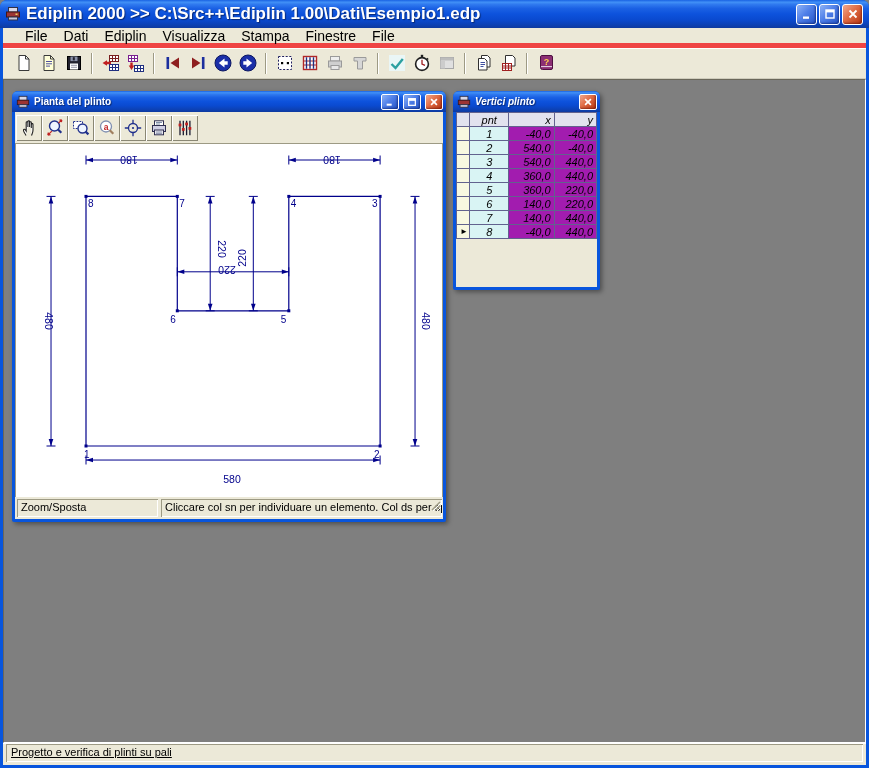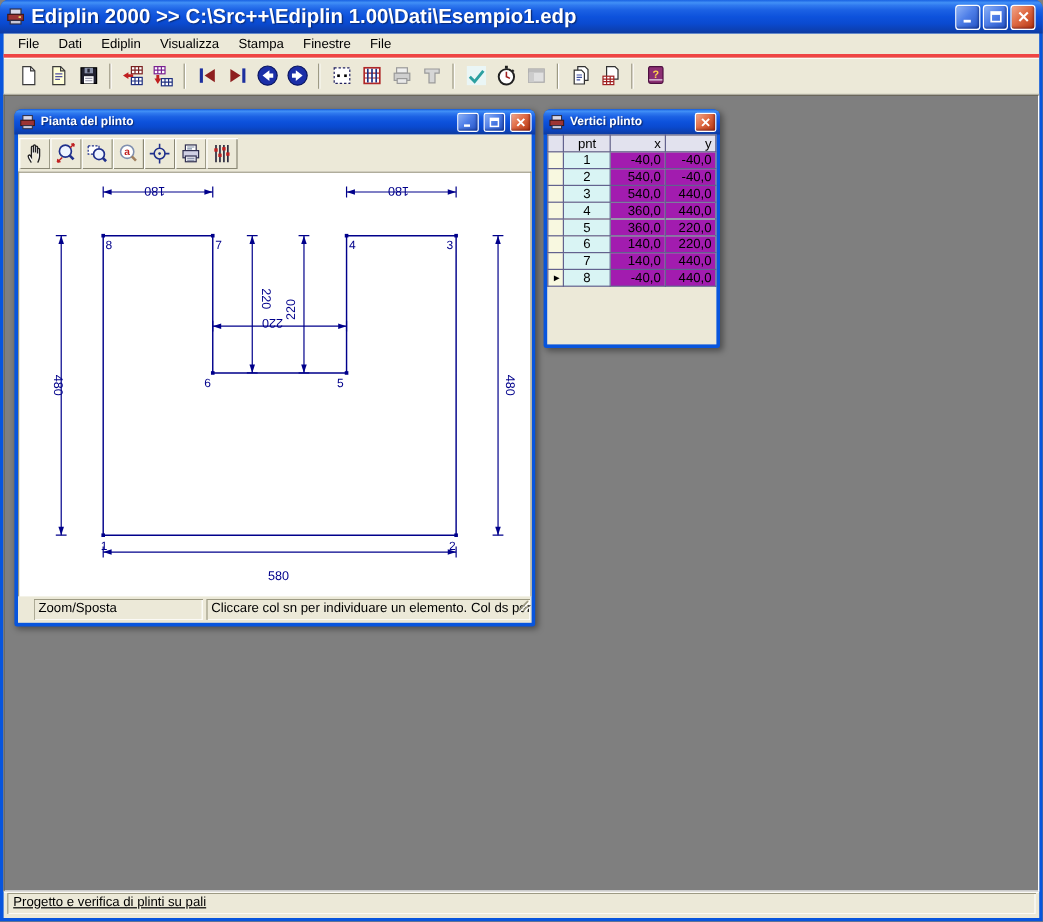--- a/index.html
+++ b/index.html
@@ -20,22 +20,22 @@
   .wbtn { width:21px; height:21px; border:1px solid #fff; border-radius:3px;
           display:flex; align-items:center; justify-content:center; }
   .wbtn.blue { background:linear-gradient(135deg,#8fb4f7 0%,#4f7fe8 45%,#2857c8 95%);
                box-shadow:inset -1px -1px 2px rgba(0,20,90,.55); }
   .wbtn.red  { background:linear-gradient(135deg,#f2a98e 0%,#e06b44 45%,#b93a16 95%);
                box-shadow:inset -1px -1px 2px rgba(90,10,0,.55); }
 
   
   .app-body { flex:1; margin:0 3px 3px 3px; display:flex; flex-direction:column;
               background:#ECE9D8; min-height:0; }
-  .menubar { height:20px; flex:0 0 20px; display:flex; align-items:center; padding-left:4px;
-             font-size:11px; border-bottom:3px solid #ef4444; }
+  .menubar { height:20px; flex:0 0 20px; display:flex; align-items:center; padding-left:14px;
+             font-size:14px; border-bottom:5px solid #ef4444; }
   .menu-item { padding:3px 8px; color:#000; }
   .toolbar { height:31px; flex:0 0 31px; display:flex; align-items:center; padding-left:8px;
              box-shadow:inset 0 1px 0 #fff; border-bottom:1px solid #cfccbc; }
   .tb-btn { width:25px; height:25px; display:flex; align-items:center; justify-content:center; }
   .sep { width:2px; height:21px; border-left:1px solid #9d9a84; border-right:1px solid #fff; margin:0 5px; }
 
   .mdi { flex:1; position:relative; background:#7f7f7f; overflow:hidden;
          border:1px solid; border-color:#6a675a #fff #fff #6a675a; }
 
   .statusbar { height:22px; flex:0 0 22px; display:flex; align-items:flex-start; padding:1px 3px;
@@ -48,27 +48,27 @@
            padding:0 3px 3px 3px; box-shadow:2px 2px 5px rgba(0,0,0,.4); }
   .child-tb { height:21px; display:flex; align-items:center; gap:4px; margin:0 -3px;
               padding:0 3px 0 4px; border-radius:6px 6px 0 0; }
   .child-title { color:#fff; font-size:10px; font-weight:bold; text-shadow:1px 1px 1px #0a2a74;
                  flex:1; white-space:nowrap; }
   .cwbtn { width:18px; height:16px; border:1px solid #fff; border-radius:2px;
            display:flex; align-items:center; justify-content:center; }
   .child-content { background:#ECE9D8; height:calc(100% - 21px); display:flex; flex-direction:column; }
 
   .pianta  { left:8px;  top:11px; width:434px; height:431px; }
-  .vertici { left:449px; top:11px; width:147px; height:199px; }
+  .vertici { left:449px; top:11px; width:147px; height:199px;font-style:italic; }
 
   .draw-toolbar { height:31px; flex:0 0 31px; display:flex; align-items:center; padding:2px 0 2px 1px; }
   .dt-btn { width:26px; height:26px; background:#ECE9D8; display:flex; align-items:center; justify-content:center;
             box-shadow:inset 1px 1px 0 #fff, inset -1px -1px 0 #8a8774; margin-right:0; }
   .draw-client { flex:1; background:#fff; border:1px solid #9d9a84; border-width:1px 1px 0 1px; overflow:hidden; }
-  .draw-status { height:22px; flex:0 0 22px; display:flex; gap:3px; padding:2px 1px 1px 13px; }
+  .draw-status { height:22px; flex:0 0 22px; display:flex; gap:3px; padding:2px 1px 1px 2px; }
   .ds-panel { height:18px; line-height:17px; font-size:11px; padding:0 4px; background:#ECE9D8;
               box-shadow:inset 1px 1px 0 #9d9a84, inset -1px -1px 0 #fff; white-space:nowrap; overflow:hidden; }
   .ds-left { flex:0 0 141px; }
   .ds-right { flex:1; position:relative; padding-right:13px; }
   .grip { position:absolute; right:1px; bottom:1px; }
 
   
   .vt-table { border-collapse:collapse; width:100%; font-size:11px; table-layout:fixed;
               border:1px solid #2e2e5e; }
   .vt-table td, .vt-table th { height:14px; border:1px solid #62628e; padding:0 3px; overflow:hidden; }

